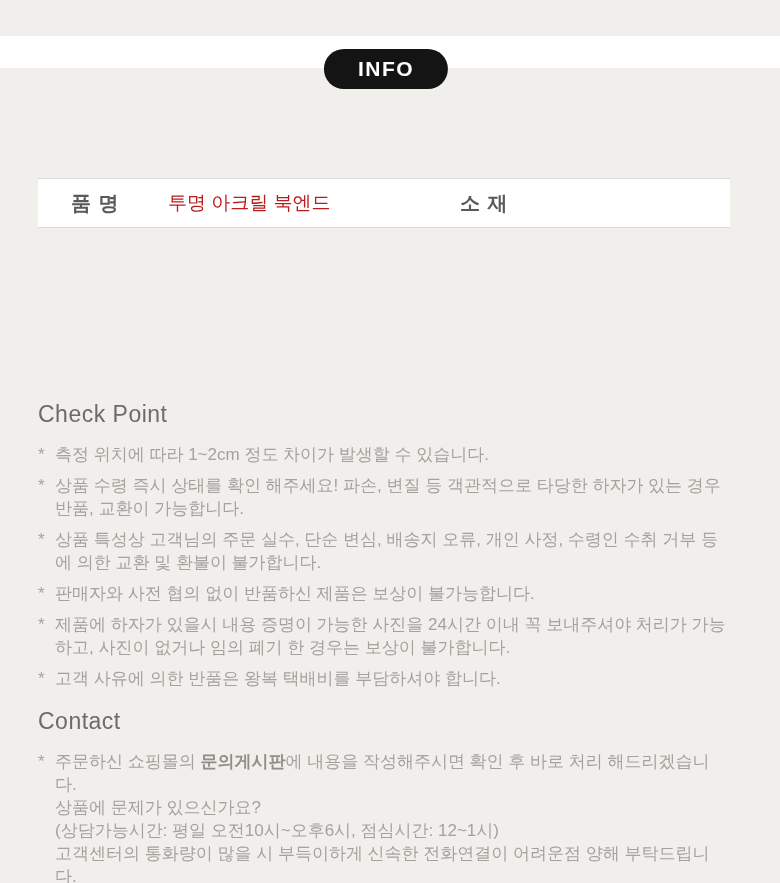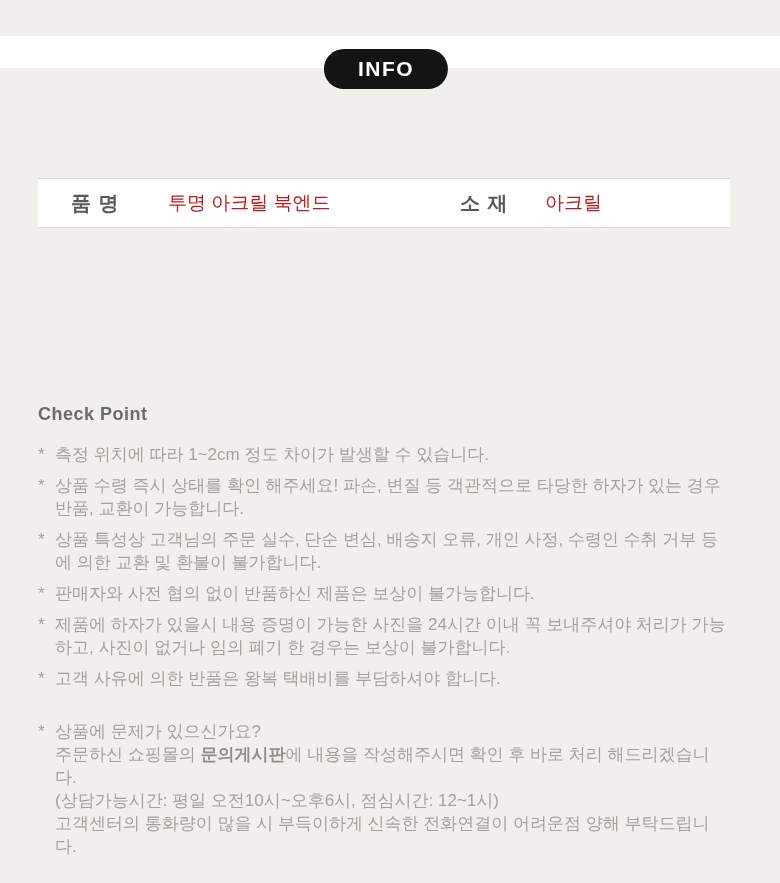--- a/index.html
+++ b/index.html
@@ -68,23 +68,23 @@
     font-size: 19px;
     color: #b91c1c;
     white-space: nowrap;
   }
   .section {
     position: absolute;
     left: 38px;
     width: 692px;
   }
   .section-title {
-    font-size: 18px;
+    font-size: 23px;
     line-height: 30px;
-    font-weight: 700;
+    font-weight: 400;
     color: #6b6b6b;
     letter-spacing: 0.5px;
     margin: 0;
   }
   .bullets { margin-top: 14px; }
   .bullet {
     position: relative;
     padding-left: 17px;
     font-size: 17px;
     line-height: 23px;
@@ -111,21 +111,20 @@
 
   <div class="top-strip"></div>
 
   <div class="info-pill">INFO</div>
 
   <div class="spec-table">
     <div class="spec-row">
       <div class="spec-label">품 명</div>
       <div class="spec-value">투명 아크릴 북엔드</div>
       <div class="spec-label" style="padding-left:0">소 재</div>
-      <div class="spec-value">아크릴</div>
     </div>
   </div>
 
   <div class="section check-point-section">
     <h2 class="section-title">Check Point</h2>
     <div class="bullets">
       <div class="bullet">
         <span class="star">*</span>
         <span>측정 위치에 따라 1~2cm 정도 차이가 발생할 수 있습니다.</span>
       </div>
@@ -146,24 +145,25 @@
         <span>제품에 하자가 있을시 내용 증명이 가능한 사진을 24시간 이내 꼭 보내주셔야 처리가 가능하고, 사진이 없거나 임의 폐기 한 경우는 보상이 불가합니다.</span>
       </div>
       <div class="bullet">
         <span class="star">*</span>
         <span>고객 사유에 의한 반품은 왕복 택배비를 부담하셔야 합니다.</span>
       </div>
     </div>
   </div>
 
   <div class="section contact-section">
+    <h2 class="section-title">Contact</h2>
     <div class="bullets">
       <div class="bullet">
         <span class="star">*</span>
+        <span class="line"><span>주문하신 쇼핑몰의 </span><b>문의게시판</b><span>에 내용을 작성해주시면 확인 후 바로 처리 해드리겠습니다.</span></span>
         <span class="line">상품에 문제가 있으신가요?</span>
-        <span class="line"><span>주문하신 쇼핑몰의 </span><b>문의게시판</b><span>에 내용을 작성해주시면 확인 후 바로 처리 해드리겠습니다.</span></span>
         <span class="line">(상담가능시간: 평일 오전10시~오후6시, 점심시간: 12~1시)</span>
         <span class="line">고객센터의 통화량이 많을 시 부득이하게 신속한 전화연결이 어려운점 양해 부탁드립니다.</span>
       </div>
     </div>
   </div>
 
 </div>
 
 </body></html>

